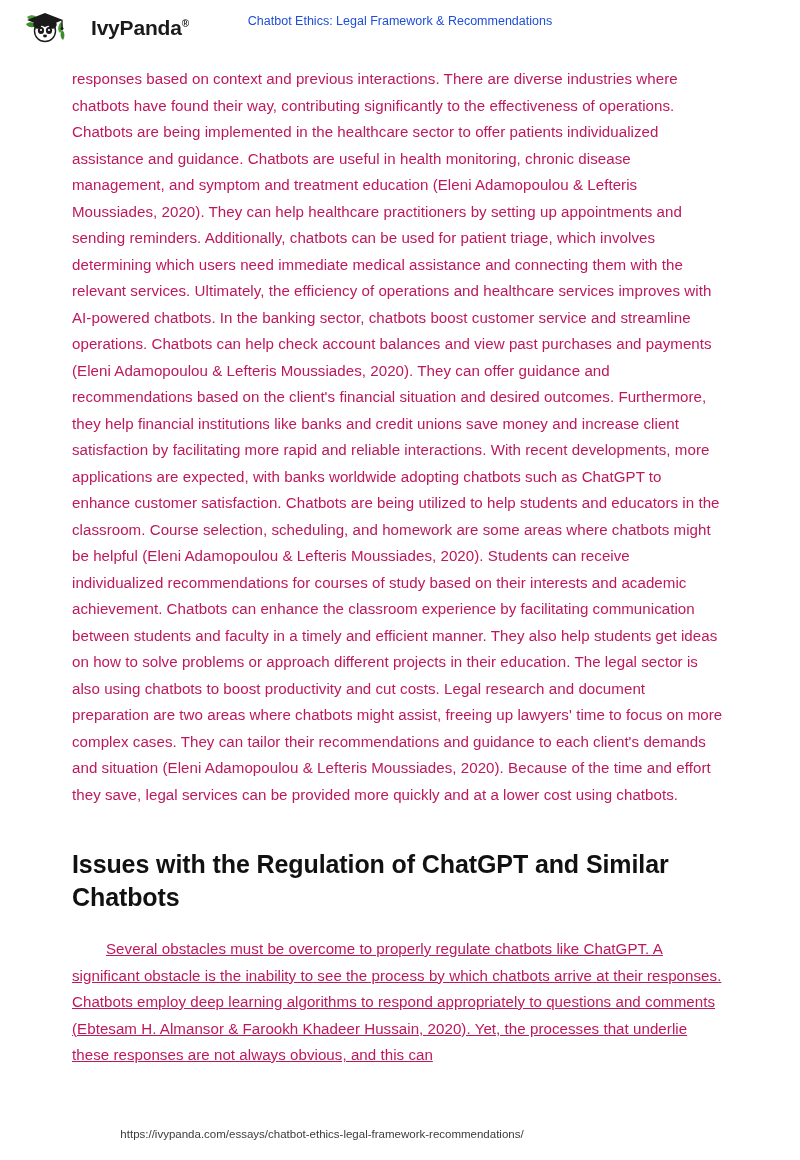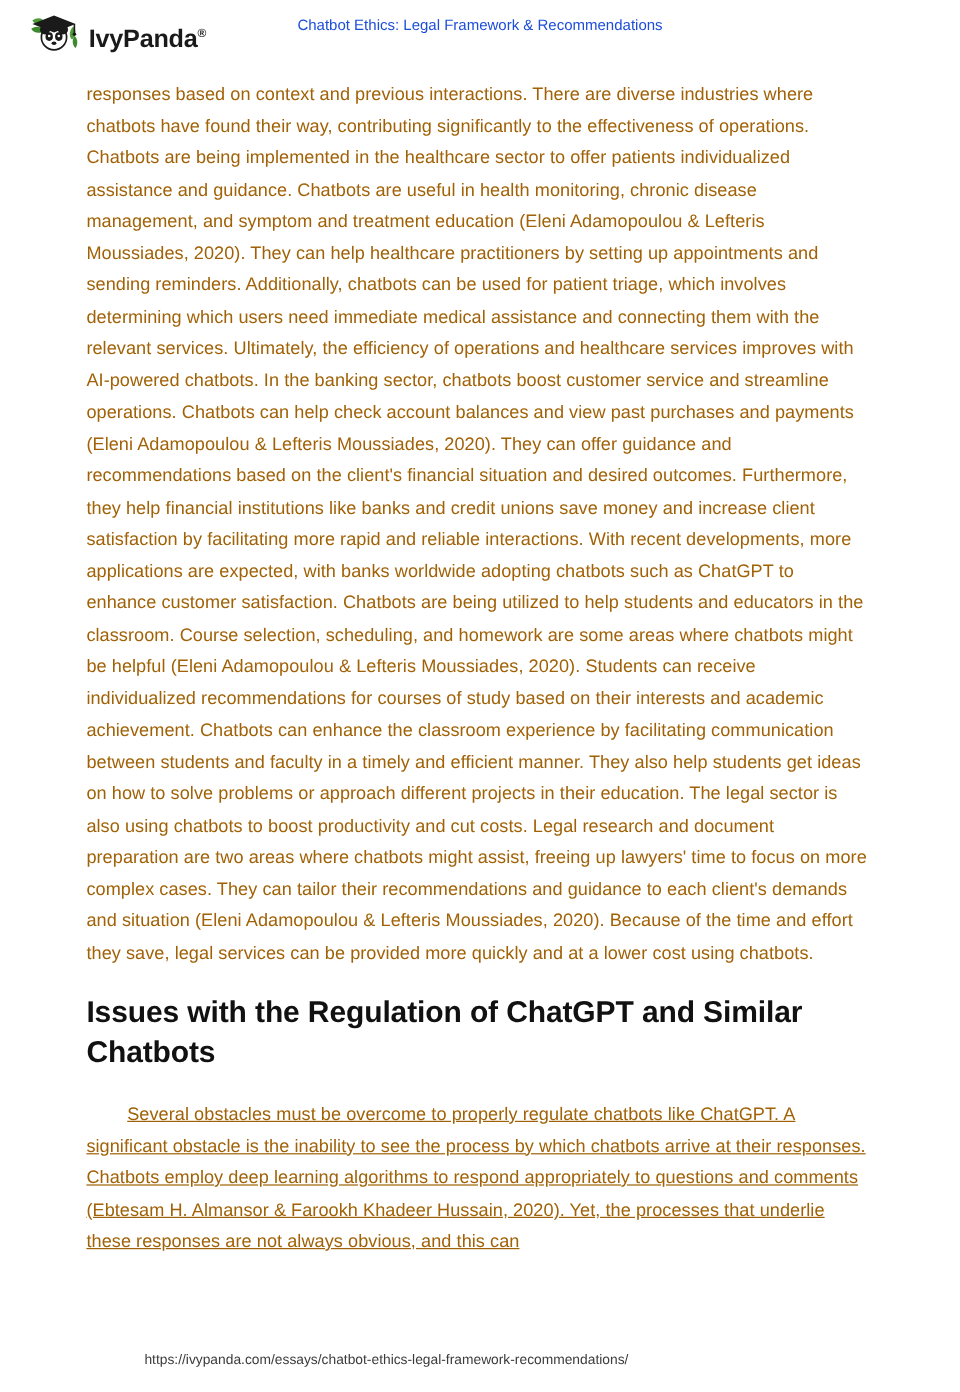--- a/index.html
+++ b/index.html
@@ -31,22 +31,22 @@
     width: 800px;
     height: 56px;
     display: flex;
     align-items: center;
     padding: 0 24px;
     box-sizing: border-box;
   }
 
   .brand {
     display: flex;
-    align-items: flex-end;
-    gap: 8px;
+    align-items: center;
+    gap: 25px;
     flex: 0 0 auto;
   }
 
   .brand-logo {
     width: 42px;
     height: 34px;
     position: relative;
     display: block;
   }
 
@@ -79,37 +79,37 @@
   .content {
     position: absolute;
     top: 66px;
     left: 72px;
     width: 652px;
   }
 
   .para {
     font-size: 15.1px;
     line-height: 26.5px;
-    color: #a16207;
+    color: #be185d;
     text-align: left;
     margin: 0 0 0 0;
     letter-spacing: 0.05px;
   }
 
   .para.indent {
     text-indent: 34px;
     text-decoration: underline;
   }
 
   h2.section-title {
     font-size: 25px;
     line-height: 33px;
     font-weight: bold;
     color: #111111;
-    margin: 20px 0 22px 0;
+    margin: 40px 0 22px 0;
     letter-spacing: -0.1px;
   }
 
   
   .footer {
     position: absolute;
     bottom: 18px;
     left: 0;
     width: 644px;
     text-align: center;

